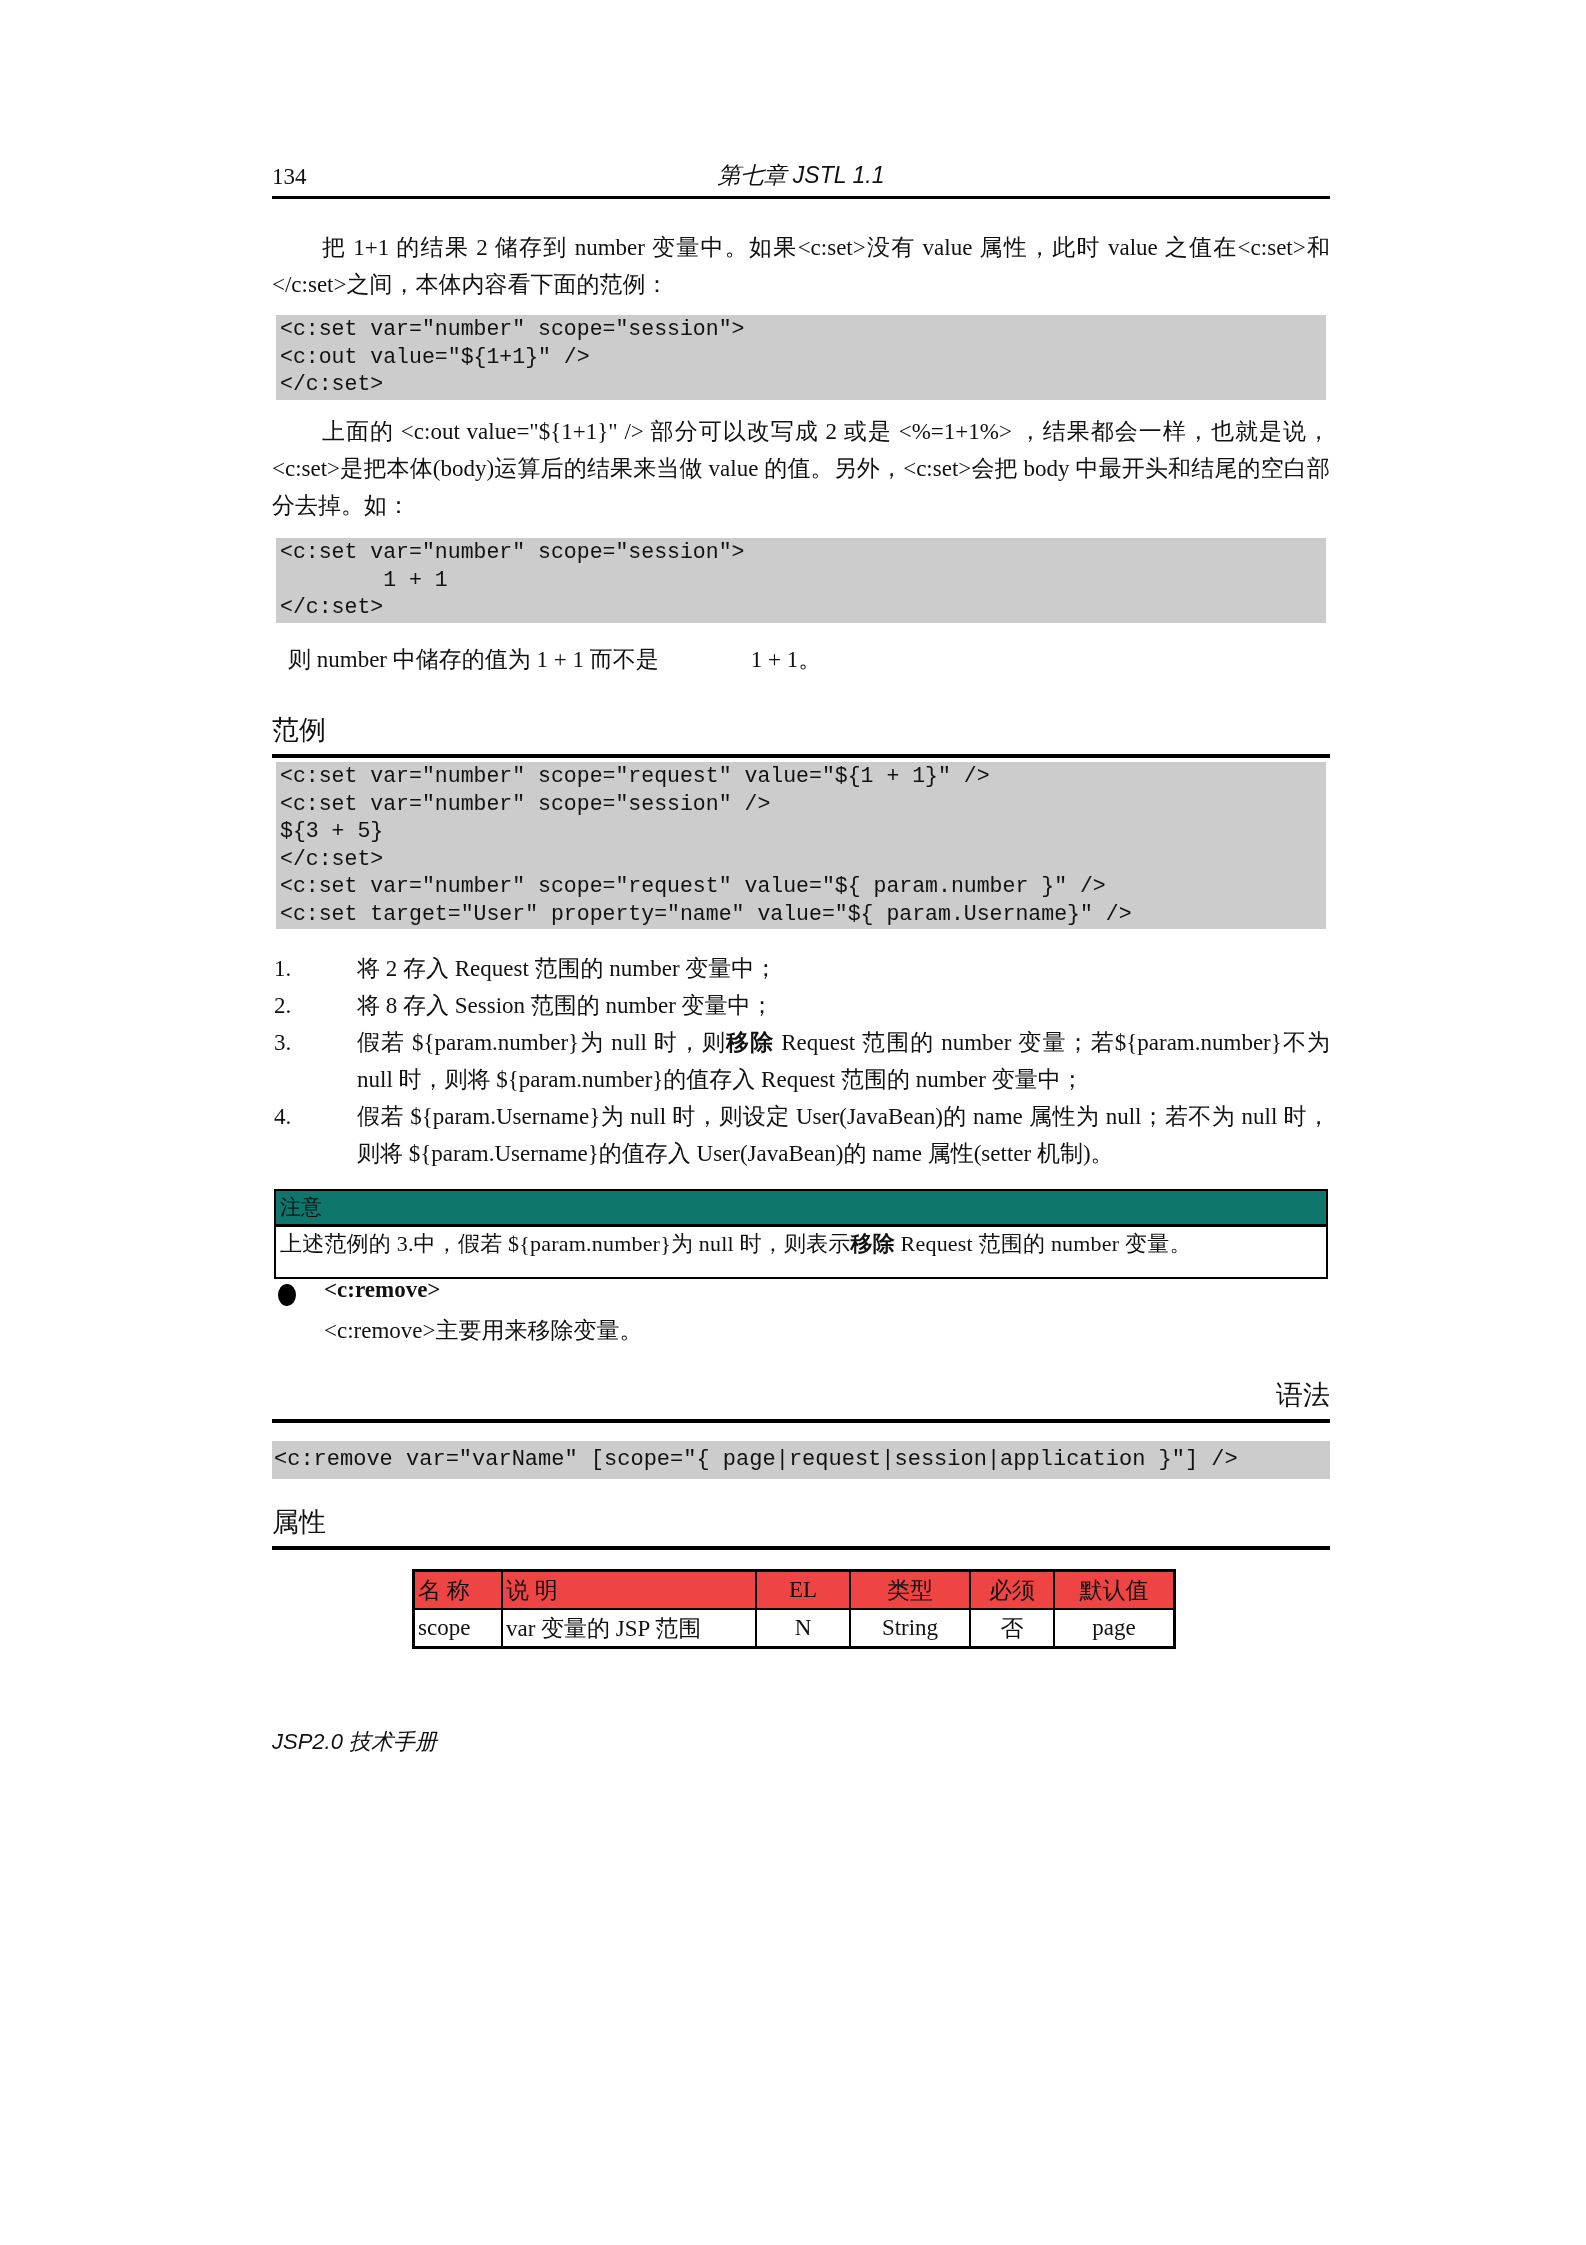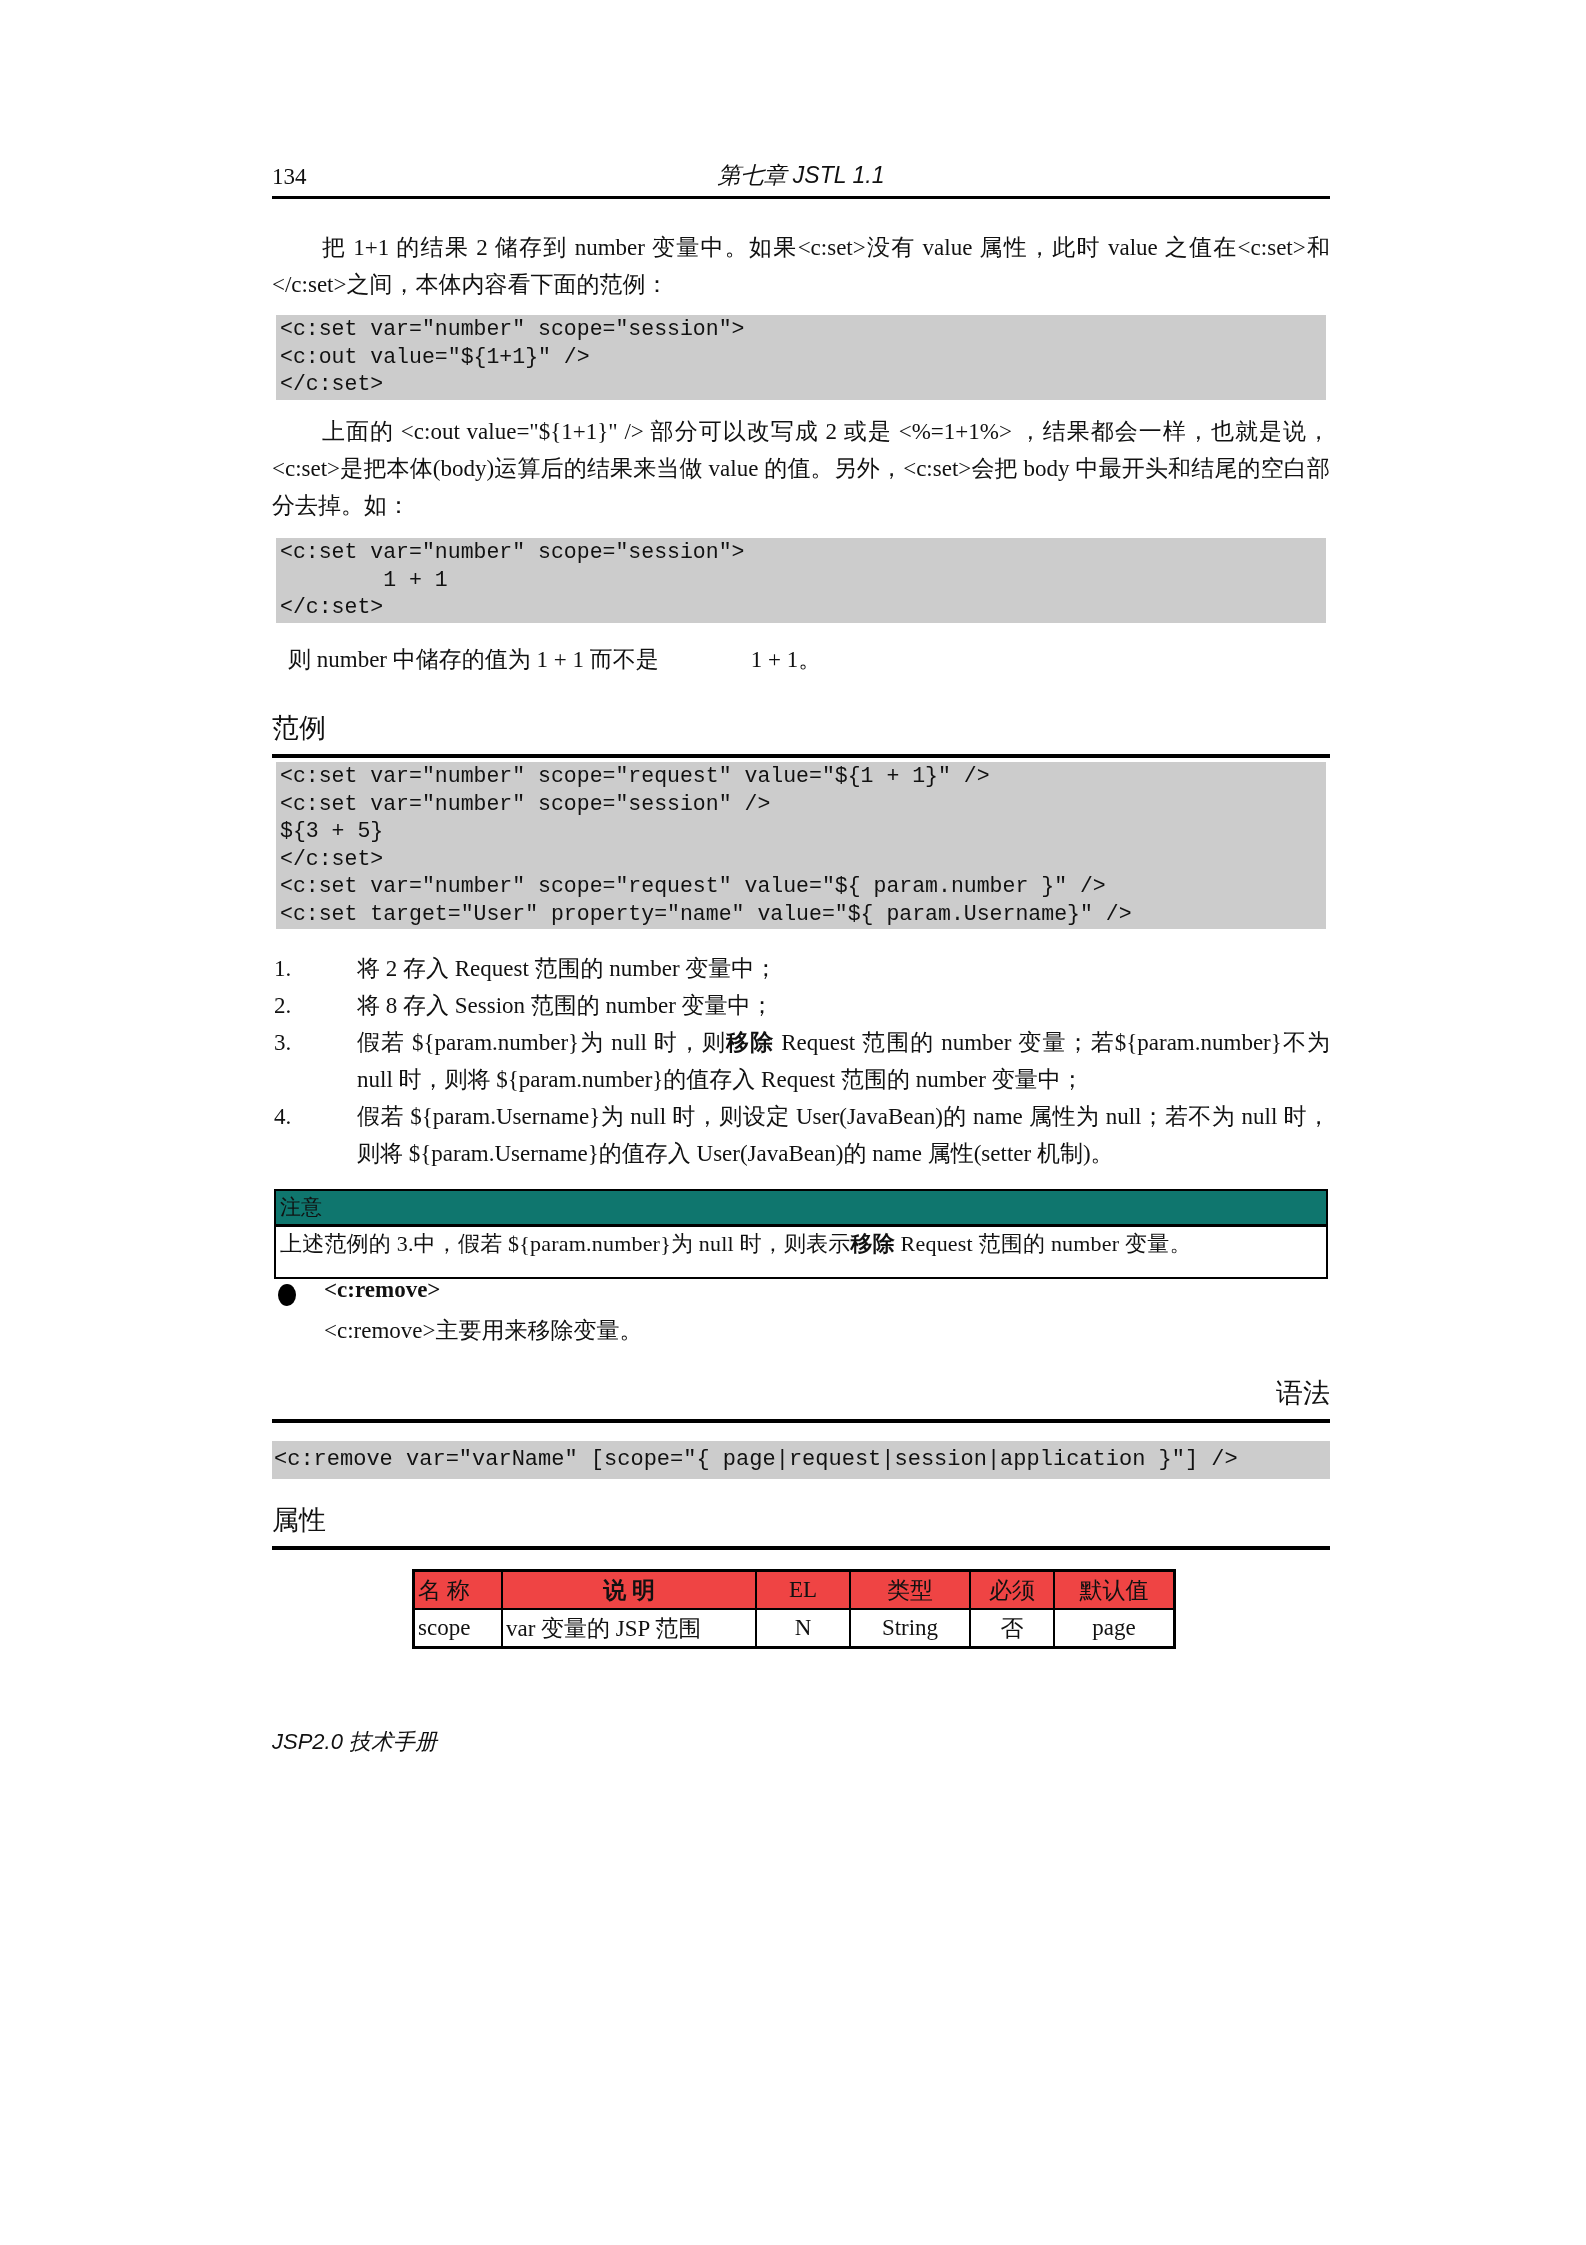--- a/index.html
+++ b/index.html
@@ -33,21 +33,21 @@
     .indent { text-indent: 50px; }
     .code {
       position: absolute; left: 4px; width: 1050px; background: #cccccc;
       font-family: "Liberation Mono", "DejaVu Sans Mono", monospace;
       font-size: 21.5px; line-height: 27.5px; white-space: pre; padding: 1px 0 1px 4px;
       box-sizing: border-box;
     }
     .section-title {
       position: absolute; left: 0; width: 1058px; height: 44px;
       border-bottom: 4px solid #000;
-      font-family: Liberation Mono, monospace; font-size: 27px; line-height: 40px;
+      font-family: Liberation Serif, serif; font-size: 27px; line-height: 40px;
     }
     .list-item {
       position: absolute; left: 0; width: 1058px;
       font-family: "Liberation Serif", serif; font-size: 23px; line-height: 37px;
     }
     .list-item .num { position: absolute; left: 2px; top: 0; }
     .list-item .txt { position: absolute; left: 41px; right: 0; top: 0; text-align: justify; margin-left: 44px; }
     .note-box {
       position: absolute; left: 2px; top: 1189px; width: 1054px;
       border: 2px solid #000; box-sizing: border-box;
@@ -159,21 +159,21 @@
   <div class="section-title" style="top:1375px;text-align:right;">语法</div>
 
   <div class="syntax">&lt;c:remove var="varName" [scope="{ page|request|session|application }"] /&gt;</div>
 
   <div class="section-title" style="top:1502px;">属性</div>
 
   <table class="attrs">
     <thead>
       <tr>
         <th class="c1">名  称</th>
-        <th class="c2" style="text-align:center;font-weight:bold;">说    明</th>
+        <th class="c2" style="">说    明</th>
         <th class="c3">EL</th>
         <th class="c4">类型</th>
         <th class="c5">必须</th>
         <th class="c6">默认值</th>
       </tr>
     </thead>
     <tbody>
       <tr>
         <td class="c1">scope</td>
         <td class="c2">var 变量的 JSP 范围</td>

